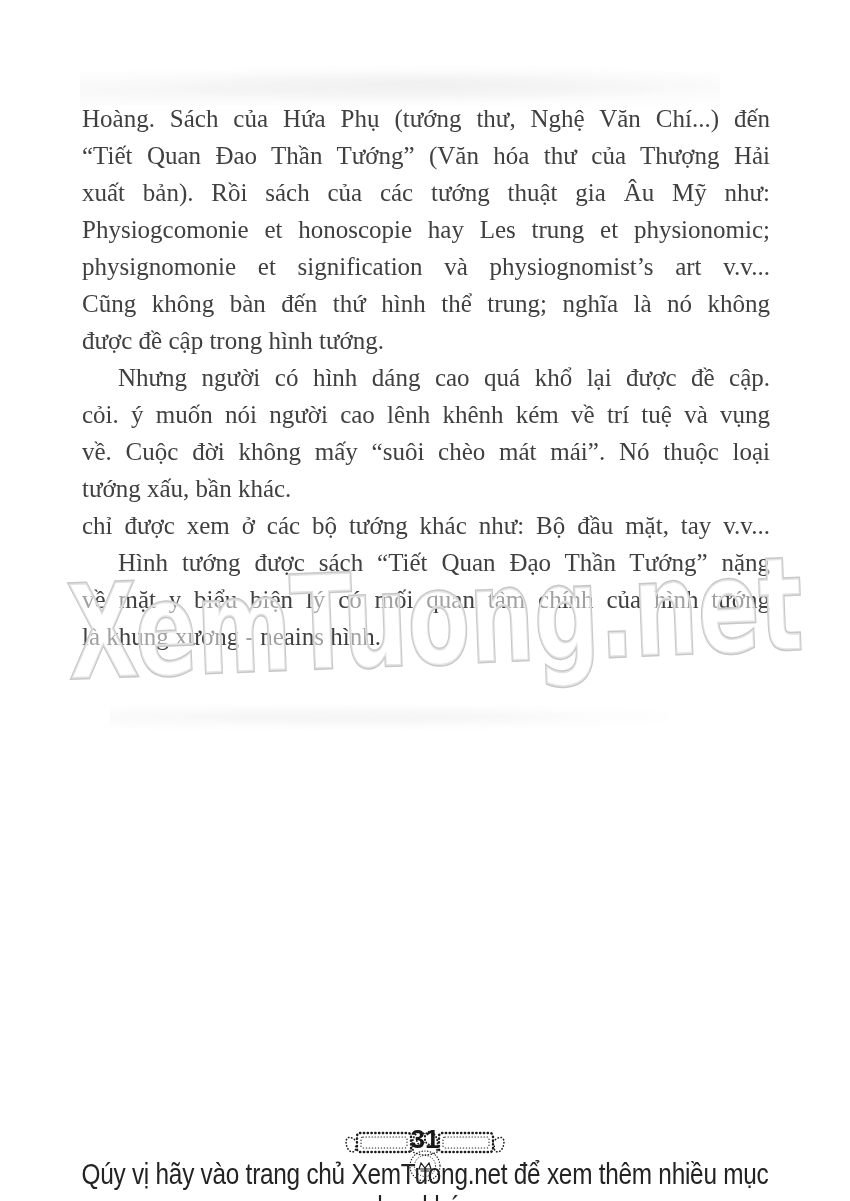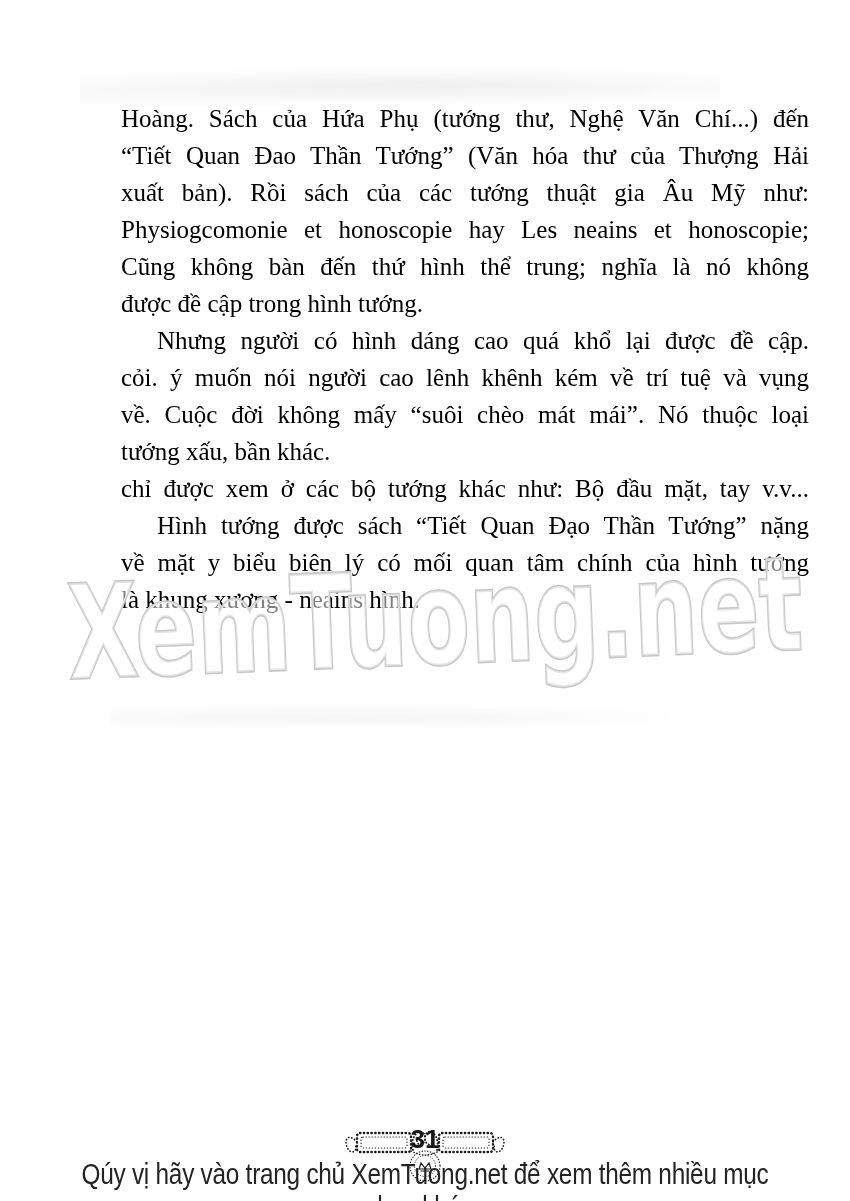--- a/index.html
+++ b/index.html
@@ -17,22 +17,21 @@
       radial-gradient(ellipse at 85% 55%, rgba(0,0,0,0.025), transparent 65%);
   }
   .noise-mid {
     position:absolute; left:110px; top:700px; width:560px; height:34px;
     background:
       radial-gradient(ellipse at 25% 50%, rgba(0,0,0,0.03), transparent 60%),
       radial-gradient(ellipse at 60% 50%, rgba(0,0,0,0.022), transparent 60%);
   }
   .textblock {
     position:absolute; left:82px; top:100px; width:688px;
-    color:#000000;
-    margin-left:39px;
+    color:#404040;
   }
   .line {
     font-size:25px; line-height:37px;
     text-align:justify; text-align-last:justify;
     white-space:normal;
   }
   .line.indent { text-indent:36px; }
   .line.last { text-align:right; text-align-last:left; }
 
   
@@ -74,21 +73,22 @@
 <div class="page">
 
   <div class="noise-top"></div>
   <div class="noise-mid"></div>
 
   <div class="textblock">
 
     <div class="line">Hoàng. Sách của Hứa Phụ (tướng thư, Nghệ Văn Chí...) đến</div>
     <div class="line">“Tiết Quan Đao Thần Tướng” (Văn hóa thư của Thượng Hải</div>
     <div class="line">xuất bản). Rồi sách của các tướng thuật gia Âu Mỹ như:</div>
-    <div class="line">Physiogcomonie et honoscopie hay Les neains et honoscopie;</div>
+    <div class="line">Physiogcomonie et honoscopie hay Les trung et physionomic;</div>
+    <div class="line">physignomonie et signification và physiognomist’s art v.v...</div>
     <div class="line">Cũng không bàn đến thứ hình thể trung; nghĩa là nó không</div>
     <div class="line last">được đề cập trong hình tướng.</div>
 
     <div class="line indent">Nhưng người có hình dáng cao quá khổ lại được đề cập.</div>
     <div class="line">cỏi. ý muốn nói người cao lênh khênh kém về trí tuệ và vụng</div>
     <div class="line">về. Cuộc đời không mấy “suôi chèo mát mái”. Nó thuộc loại</div>
     <div class="line last">tướng xấu, bần khác.</div>
 
     <div class="line">chỉ được xem ở các bộ tướng khác như: Bộ đầu mặt, tay v.v...</div>
 

